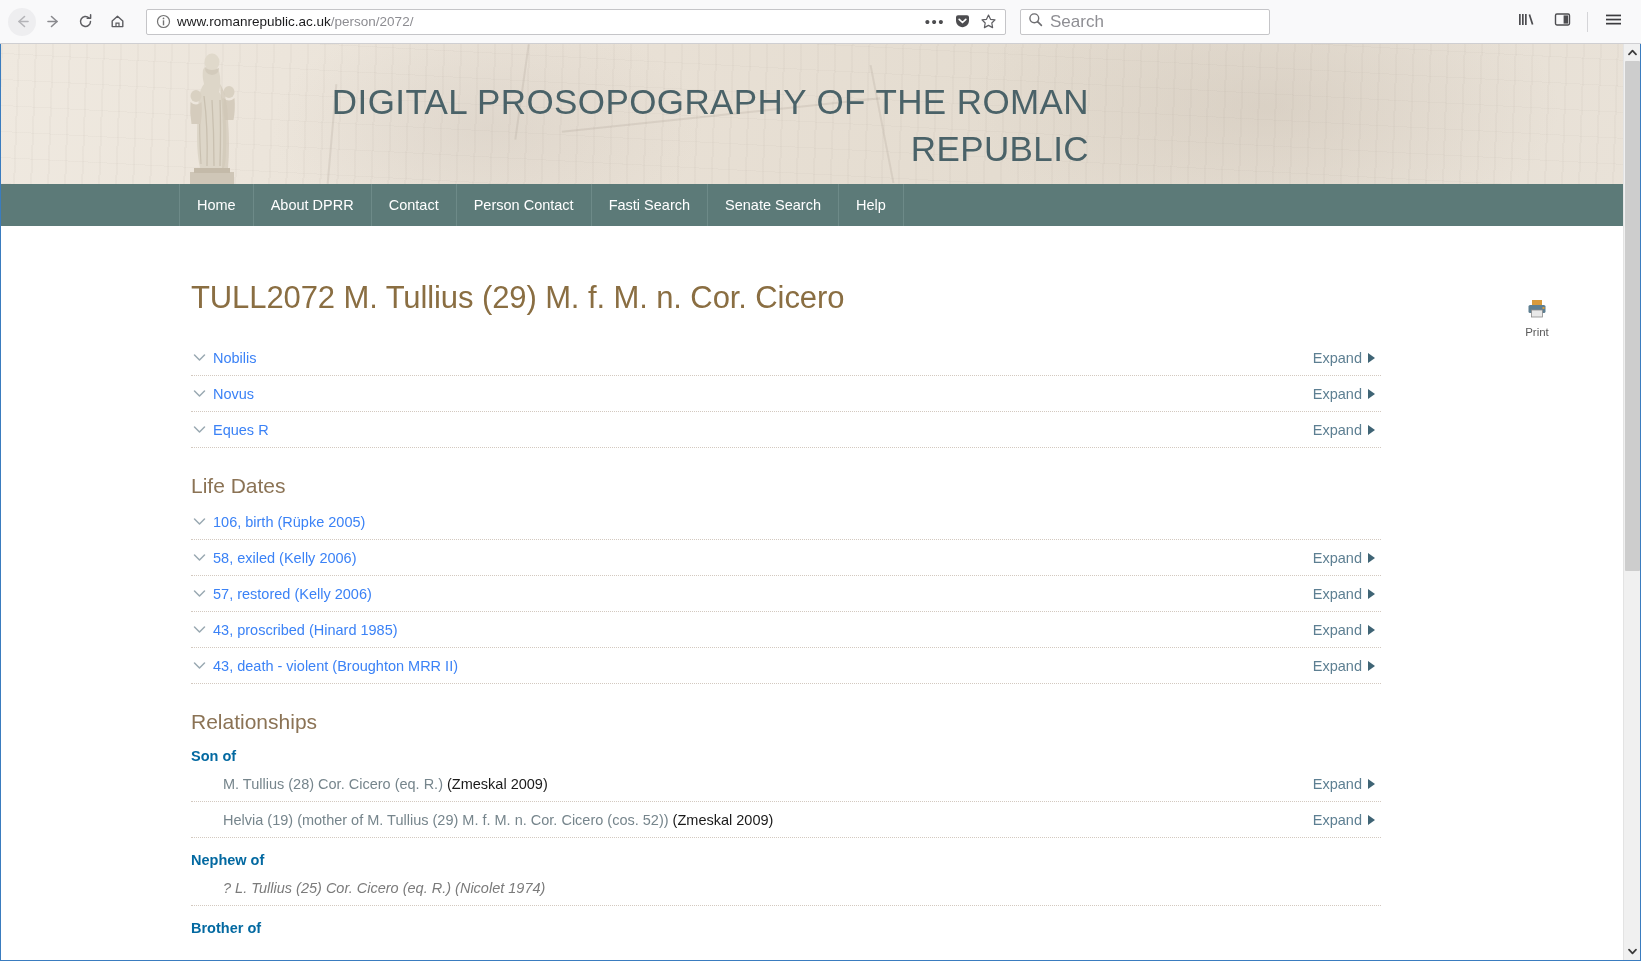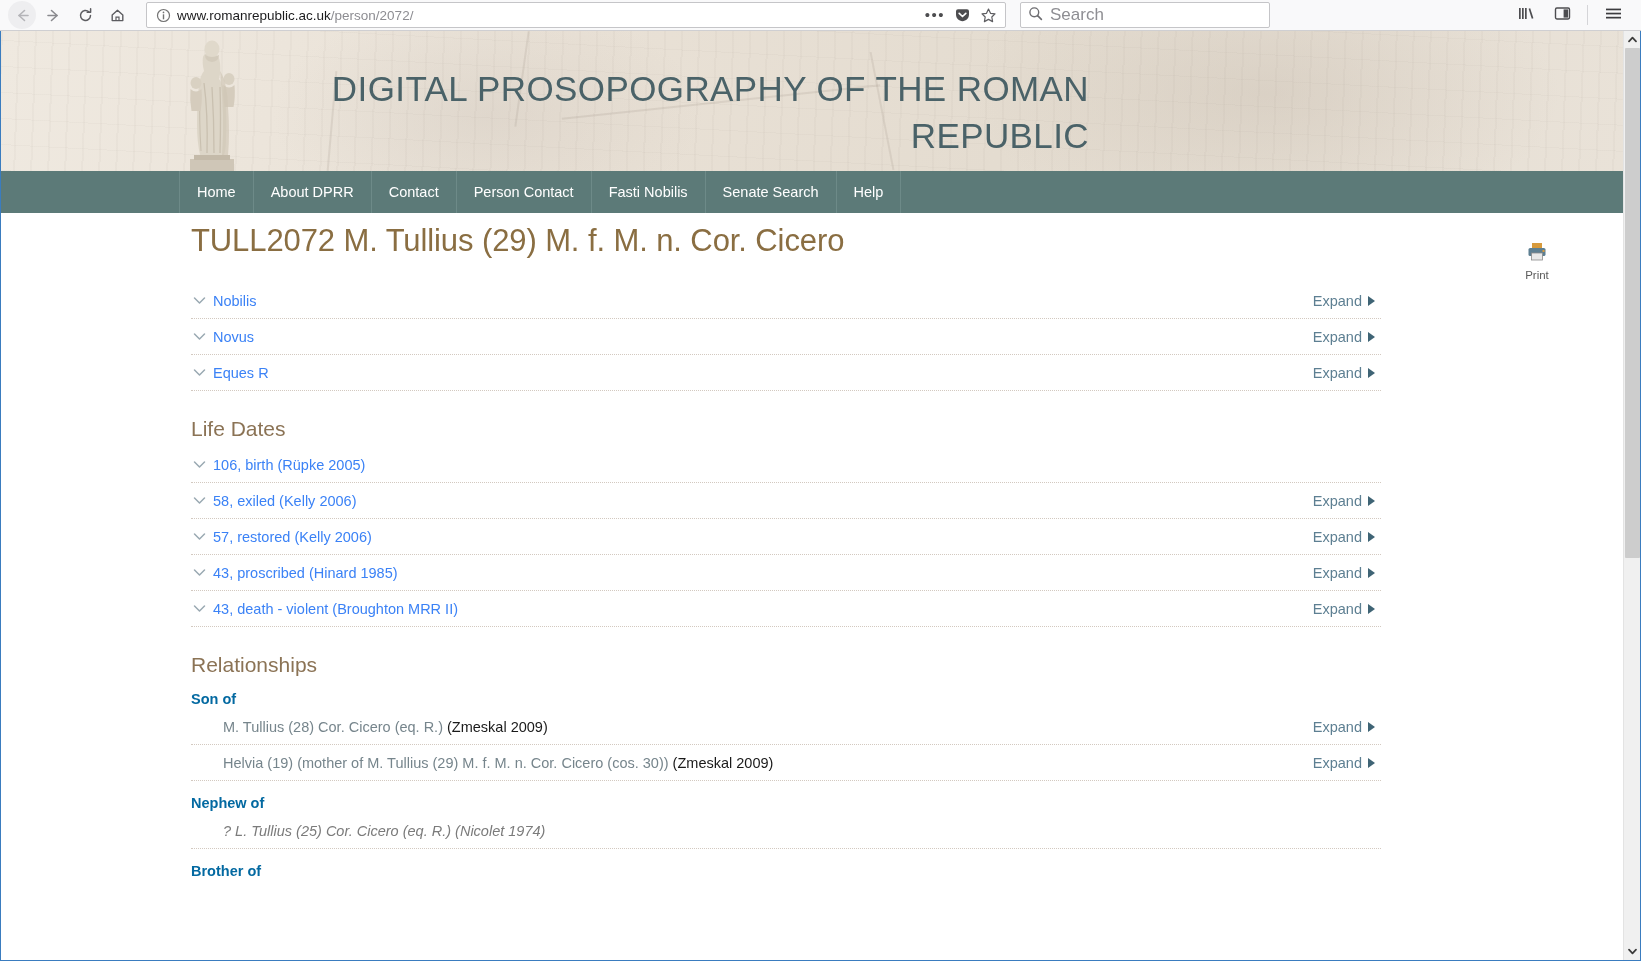--- a/index.html
+++ b/index.html
@@ -11,21 +11,21 @@
     background: #ffffff;
   }
 
   
   .browser {
     width: 1641px; height: 961px;
     display: flex; flex-direction: column;
     background: #f9f9fa;
   }
   .toolbar {
-    height: 31px; min-height: 31px;
+    height: 44px; min-height: 31px;
     background: #f9f9fa;
     border-bottom: 1px solid #cfcfd2;
     display: flex; align-items: center;
     padding: 0 8px;
   }
   .nav-btns { display: flex; align-items: center; gap: 2px; }
   .nav-btn {
     width: 30px; height: 26px;
     display: flex; align-items: center; justify-content: center;
     border-radius: 3px;
@@ -167,20 +167,21 @@
 
   
   .content {
     padding: 0 0 0 0;
     position: relative;
   }
   .container {
     width: 1190px;
     margin-left: 190px;
     padding-top: 8px;
+    margin-top: 44px;
   }
 
   .page-title {
     font-size: 31px;
     color: #8a6e42;
     font-weight: 400;
     font-stretch: condensed;
     letter-spacing: -0.1px;
     margin: 0 0 22px 0;
     line-height: 40px;
@@ -421,21 +422,21 @@
           <span>Digital Prosopography of the Roman</span><br>
           <span>Republic</span>
         </div>
       </div>
 
       <div class="navbar">
         <div class="nav-item">Home</div>
         <div class="nav-item">About DPRR</div>
         <div class="nav-item">Contact</div>
         <div class="nav-item">Person Contact</div>
-        <div class="nav-item">Fasti Nobilis</div>
+        <div class="nav-item">Fasti Search</div>
         <div class="nav-item">Senate Search</div>
         <div class="nav-item">Help</div>
       </div>
 
       <div class="content">
 
         <div class="print-box">
           <span>
             <svg width="22" height="21" viewBox="0 0 22 21">
               <rect x="6" y="2" width="10" height="5" fill="#d79a3c"></rect>
@@ -560,21 +561,21 @@
 
           <div class="rel-row">
             <div class="rel-text"><span class="rel-link">M. Tullius (28) Cor. Cicero (eq. R.)</span><span> (Zmeskal 2009)</span></div>
             <div class="expand">
                 <span>Expand</span>
                 <span class="tri"></span>
               </div>
           </div>
 
           <div class="rel-row">
-            <div class="rel-text"><span class="rel-link">Helvia (19) (mother of M. Tullius (29) M. f. M. n. Cor. Cicero (cos. 30))</span><span> (Zmeskal 2009)</span></div>
+            <div class="rel-text"><span class="rel-link">Helvia (19) (mother of M. Tullius (29) M. f. M. n. Cor. Cicero (cos. 52))</span><span> (Zmeskal 2009)</span></div>
             <div class="expand">
                 <span>Expand</span>
                 <span class="tri"></span>
               </div>
           </div>
 
           <div class="rel-head">Nephew of</div>
 
           <div class="rel-row ital">
             <div class="rel-text"><span class="rel-link">? L. Tullius (25) Cor. Cicero (eq. R.)</span><span> (Nicolet 1974)</span></div>

